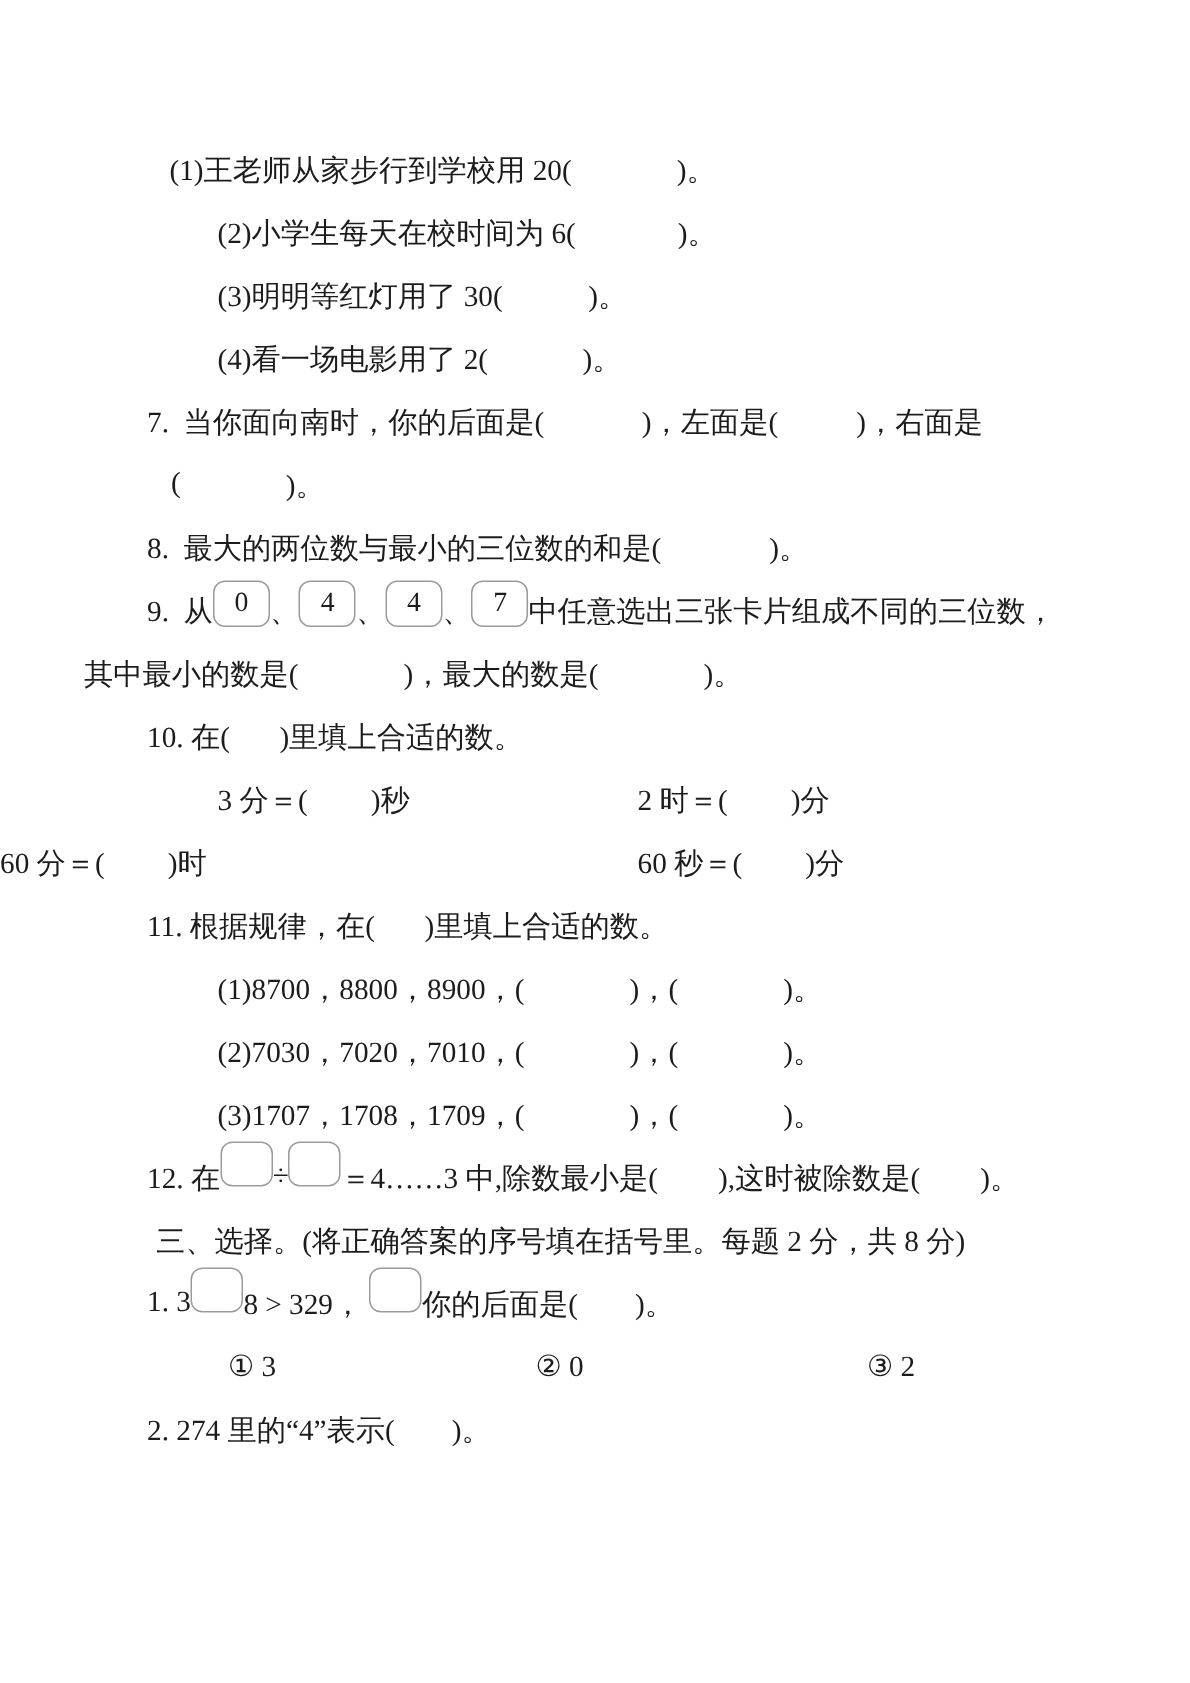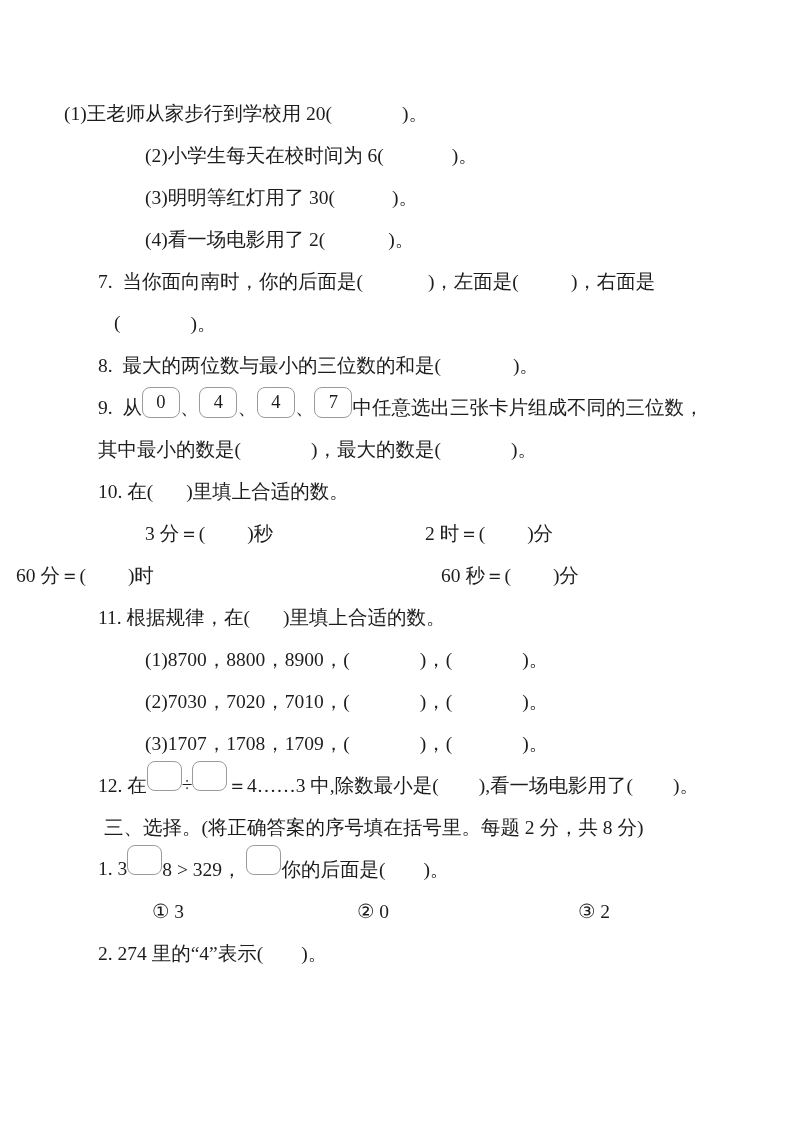--- a/index.html
+++ b/index.html
@@ -37,35 +37,35 @@
     position:relative;top:-9px;
     background:#ffffff;
   }
   .abs{position:absolute;white-space:pre;}
 </style>
 </head>
 <body>
 
 <div class="page">
   <div class="lines">
-      <div class="line" style="padding-left: 64px;"><span class="txt">(1)王老师从家步行到学校用 20(</span><span class="gap" style="width: 70px;"></span><span class="txt">)。</span></div>
+      <div class="line" style="padding-left: 113px;"><span class="txt">(1)王老师从家步行到学校用 20(</span><span class="gap" style="width: 70px;"></span><span class="txt">)。</span></div>
       <div class="line" style="padding-left: 145px;"><span class="txt">(2)小学生每天在校时间为 6(</span><span class="gap" style="width: 68px;"></span><span class="txt">)。</span></div>
       <div class="line" style="padding-left: 145px; align-items: center;"><span class="txt">(3)明明等红灯用了 30(</span><span class="gap" style="width: 57px;"></span><span class="txt">)。</span></div>
       <div class="line" style="padding-left: 145px;"><span class="txt">(4)看一场电影用了 2(</span><span class="gap" style="width: 63px;"></span><span class="txt">)。</span></div>
       <div class="line" style="padding-left: 98px;"><span class="txt">7.  当你面向南时，你的后面是(</span><span class="gap" style="width: 65px;"></span><span class="txt">)，左面是(</span><span class="gap" style="width: 52px;"></span><span class="txt">)，右面是</span></div>
       <div class="line" style="padding-left: 114px;"><span class="txt">(</span><span class="gap" style="width: 70px;"></span><span class="txt">)。</span></div>
       <div class="line" style="padding-left: 98px;"><span class="txt">8.  最大的两位数与最小的三位数的和是(</span><span class="gap" style="width: 72px;"></span><span class="txt">)。</span></div>
       <div class="line" style="padding-left: 98px;"><span class="txt">9.  从</span><span class="card">0</span><span class="txt">、</span><span class="card">4</span><span class="txt">、</span><span class="card">4</span><span class="txt">、</span><span class="card">7</span><span class="txt">中任意选出三张卡片组成不同的三位数，</span></div>
-      <div class="line" style="padding-left: 98px;"><span class="txt">其中最小的数是(</span><span class="gap" style="width: 70px;"></span><span class="txt">)，最大的数是(</span><span class="gap" style="width: 70px;"></span><span class="txt">)。</span></div>
+      <div class="line" style="padding-left: 56px;"><span class="txt">其中最小的数是(</span><span class="gap" style="width: 70px;"></span><span class="txt">)，最大的数是(</span><span class="gap" style="width: 70px;"></span><span class="txt">)。</span></div>
       <div class="line" style="padding-left: 98px;"><span class="txt">10. 在(</span><span class="gap" style="width: 33px;"></span><span class="txt">)里填上合适的数。</span></div>
       <div class="line" style="padding-left: 145px;"><span class="txt">3 分＝(</span><span class="gap" style="width: 42px;"></span><span class="txt">)秒</span><span class="abs" style="left: 425px;"><span class="txt">2 时＝(</span><span class="gap" style="width: 42px;"></span><span class="txt">)分</span></span></div>
-      <div class="line" style=" margin-left: 16px;"><span class="txt">60 分＝(</span><span class="gap" style="width: 42px;"></span><span class="txt">)时</span><span class="abs" style="left: 425px;"><span class="txt">60 秒＝(</span><span class="gap" style="width: 42px;"></span><span class="txt">)分</span></span></div>
+      <div class="line" style=""><span class="txt">60 分＝(</span><span class="gap" style="width: 42px;"></span><span class="txt">)时</span><span class="abs" style="left: 425px;"><span class="txt">60 秒＝(</span><span class="gap" style="width: 42px;"></span><span class="txt">)分</span></span></div>
       <div class="line" style="padding-left: 98px;"><span class="txt">11. 根据规律，在(</span><span class="gap" style="width: 33px;"></span><span class="txt">)里填上合适的数。</span></div>
       <div class="line" style="padding-left: 145px;"><span class="txt">(1)8700，8800，8900，(</span><span class="gap" style="width: 70px;"></span><span class="txt">)，(</span><span class="gap" style="width: 70px;"></span><span class="txt">)。</span></div>
       <div class="line" style="padding-left: 145px;"><span class="txt">(2)7030，7020，7010，(</span><span class="gap" style="width: 70px;"></span><span class="txt">)，(</span><span class="gap" style="width: 70px;"></span><span class="txt">)。</span></div>
       <div class="line" style="padding-left: 145px;"><span class="txt">(3)1707，1708，1709，(</span><span class="gap" style="width: 70px;"></span><span class="txt">)，(</span><span class="gap" style="width: 70px;"></span><span class="txt">)。</span></div>
-      <div class="line" style="padding-left: 98px;"><span class="txt">12. 在</span><span class="nbox"></span><span class="txt">÷</span><span class="nbox"></span><span class="txt">＝4……3 中,除数最小是(</span><span class="gap" style="width: 40px;"></span><span class="txt">),看一场电影用了(</span><span class="gap" style="width: 40px;"></span><span class="txt">)。</span></div>
+      <div class="line" style="padding-left: 98px;"><span class="txt">12. 在</span><span class="nbox"></span><span class="txt">÷</span><span class="nbox"></span><span class="txt">＝4……3 中,除数最小是(</span><span class="gap" style="width: 40px;"></span><span class="txt">),这时被除数是(</span><span class="gap" style="width: 40px;"></span><span class="txt">)。</span></div>
       <div class="line" style="padding-left: 104px;"><span class="txt">三、选择。(将正确答案的序号填在括号里。每题 2 分，共 8 分)</span></div>
       <div class="line" style="padding-left: 98px;"><span class="txt">1. 3</span><span class="nbox"></span><span class="txt">8 &gt; 329， </span><span class="nbox"></span><span class="txt">你的后面是(</span><span class="gap" style="width: 38px;"></span><span class="txt">)。</span></div>
       <div class="line" style="padding-left: 0px;"><span class="abs" style="left: 152px;"><span class="txt">① 3</span></span><span class="abs" style="left: 357px;"><span class="txt">② 0</span></span><span class="abs" style="left: 578px;"><span class="txt">③ 2</span></span></div>
       <div class="line" style="padding-left: 98px;"><span class="txt">2. 274 里的“4”表示(</span><span class="gap" style="width: 38px;"></span><span class="txt">)。</span></div>
     </div>
 </div>
 
 </body></html>

